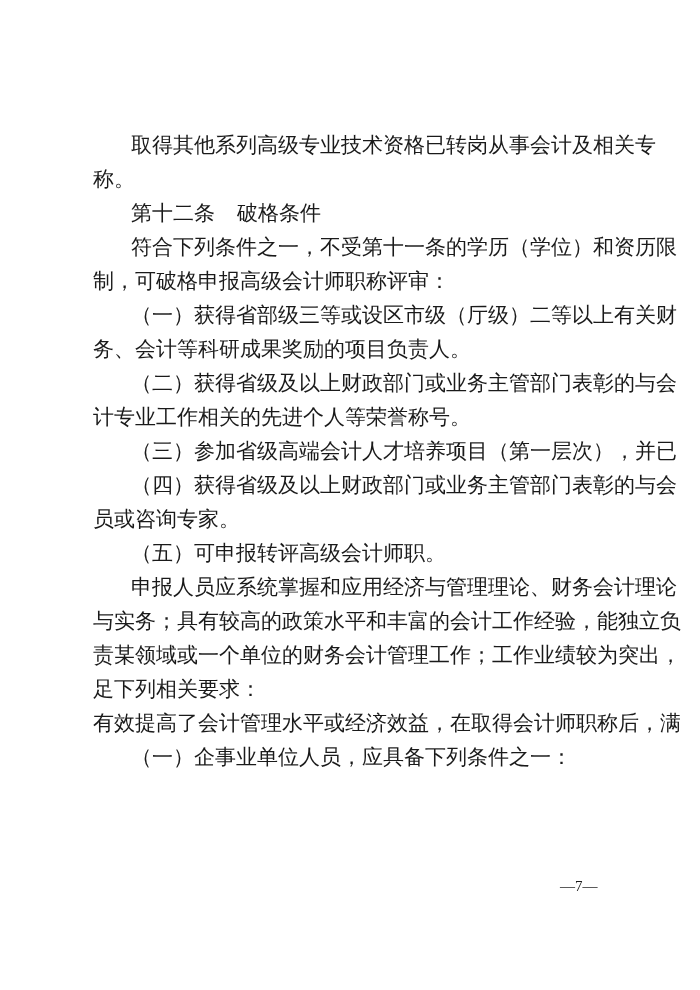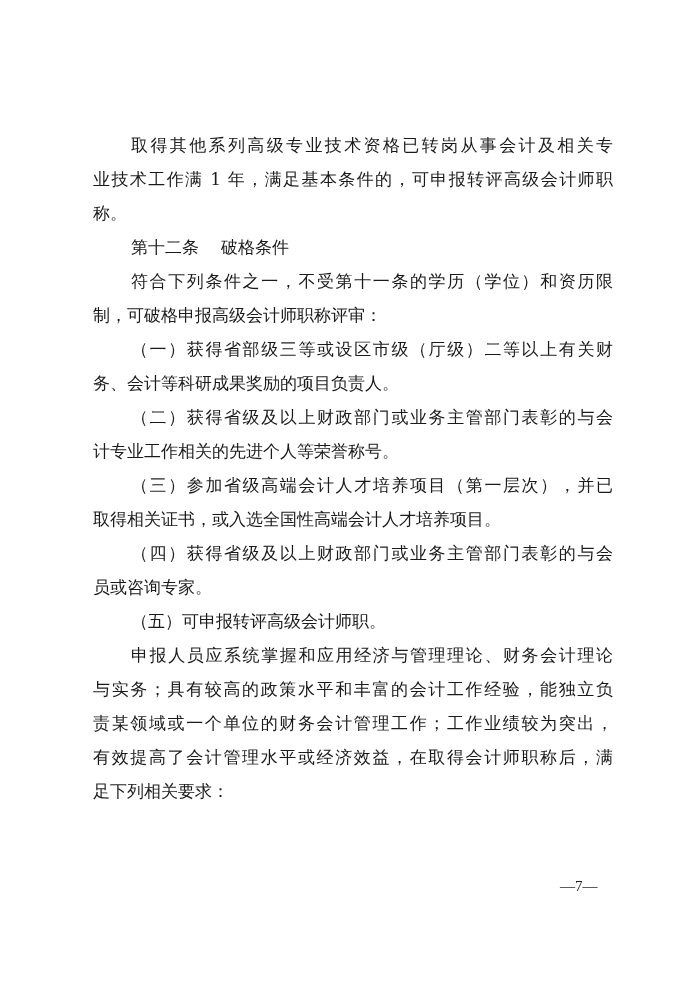--- a/index.html
+++ b/index.html
@@ -1,50 +1,49 @@
 <!DOCTYPE html>
 <html><head>
 <meta charset="utf-8">
 <style>
   html, body { margin: 0; padding: 0; background: #ffffff; }
   body { width: 700px; height: 990px; position: relative; overflow: hidden;
          font-family: "DejaVu Serif", "Liberation Serif", serif; color: #1a1a1a; }
   .page { position: absolute; left: 93px; top: 128px; width: 520px; }
-  .line { position: relative; height: 34px; line-height: 34px; font-size: 17px;
+  .line { position: relative; height: 34px; line-height: 34px; font-size: 21px;
           white-space: nowrap; text-align: justify; text-align-last: justify; }
   .line.last { text-align-last: left; }
   .line.indent { padding-left: 38px; }
   .heading .gap { display: inline-block; width: 22px; }
   .pagenum { position: absolute; left: 560px; top: 878px; font-size: 15px;
              font-family: "Liberation Serif", serif; color: #1a1a1a; }
 </style>
 </head>
 <body>
 
 <div class="page">
   <div class="line indent">取得其他系列高级专业技术资格已转岗从事会计及相关专</div>
-  <div class="line">业技术工作满 1 年，满足基本条件的，可申报转评高级会计师职</div>
   <div class="line last">称。</div>
 
   <div class="line indent last heading">
     <span>第十二条</span><span class="gap"></span><span>破格条件</span>
   </div>
   <div class="line indent">符合下列条件之一，不受第十一条的学历（学位）和资历限</div>
   <div class="line last">制，可破格申报高级会计师职称评审：</div>
 
   <div class="line indent">（一）获得省部级三等或设区市级（厅级）二等以上有关财</div>
   <div class="line last">务、会计等科研成果奖励的项目负责人。</div>
   <div class="line indent">（二）获得省级及以上财政部门或业务主管部门表彰的与会</div>
   <div class="line last">计专业工作相关的先进个人等荣誉称号。</div>
   <div class="line indent">（三）参加省级高端会计人才培养项目（第一层次），并已</div>
-  <div class="line last">取得相关证书，或入选全国性高端会计人才培养项目。</div>
   <div class="line indent">（四）获得省级及以上财政部门或业务主管部门表彰的与会</div>
   <div class="line last">员或咨询专家。</div>
   <div class="line indent last">（五）可申报转评高级会计师职。</div>
 
   <div class="line indent">申报人员应系统掌握和应用经济与管理理论、财务会计理论</div>
   <div class="line">与实务；具有较高的政策水平和丰富的会计工作经验，能独立负</div>
   <div class="line">责某领域或一个单位的财务会计管理工作；工作业绩较为突出，</div>
+  <div class="line last">足下列相关要求：</div>
   <div class="line">有效提高了会计管理水平或经济效益，在取得会计师职称后，满</div>
-  <div class="line last">足下列相关要求：</div>
+  <div class="line indent last">（一）企事业单位人员，应具备下列条件之一：</div>
 </div>
 
 <div class="pagenum">—7—</div>
 
 </body></html>

